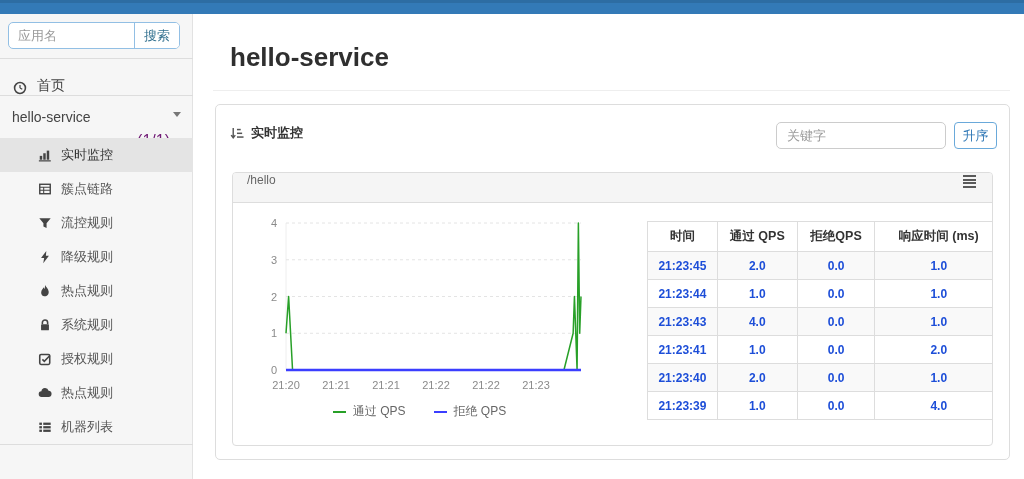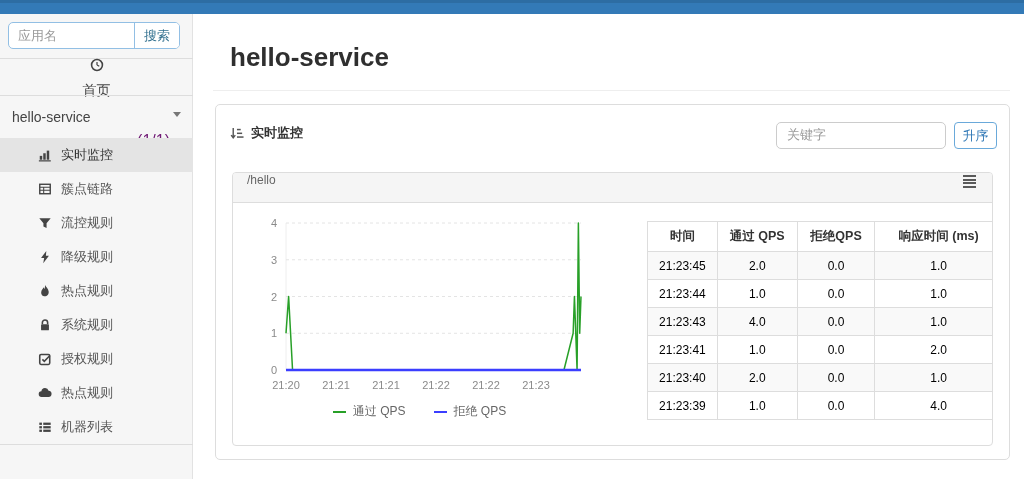--- a/index.html
+++ b/index.html
@@ -16,21 +16,21 @@
     background:#f6f6f6; border-right:1px solid #e2e2e2; }
   .search-group { position:absolute; left:8px; top:8px; width:172px; height:27px;
     display:flex; background:#fff; border:1px solid #92bfe4; border-radius:5px; overflow:hidden; }
   .search-input { flex:1; min-width:0; border:none; outline:none; background:transparent;
     padding:0 9px; font-size:13px; color:#555; font-family:Liberation Serif, serif; }
   .search-input::placeholder { color:#9a9a9a; }
   .search-btn { width:45px; border:none; border-left:1px solid #92bfe4; background:#fff;
     color:#31708f; font-size:13px; cursor:pointer; font-family:inherit; }
   .side-divider { position:absolute; left:0; width:193px; border-top:1px solid #ddd; }
   .home-row { position:absolute; left:0; top:44px; width:193px; height:37px;
-    display:flex; align-items:center; gap:10px; padding:0 13px; font-size:14px; color:#444; cursor:pointer;flex-direction:column; }
+    display:flex; align-items:flex-end; gap:10px; padding:0 13px; font-size:14px; color:#444; cursor:pointer; }
   .app-row { position:absolute; left:0; top:81px; width:193px; height:43px;
     display:flex; align-items:center; padding:0 12px; font-size:14px; color:#444; cursor:pointer; }
   .app-name { flex:1; }
   .app-badge { font-size:16px; color:#701a75;margin-top:48px; }
   .caret-down { width:0; height:0; border-left:4px solid transparent; border-right:4px solid transparent;
     border-top:5px solid #777; margin-left:3px; margin-top:-4px; }
   .side-menu { position:absolute; left:0; top:124px; width:193px; margin:0; padding:0; list-style:none; }
   .menu-item { height:34px; display:flex; align-items:center; gap:9px; padding-left:38px;
     font-size:13px; color:#555; cursor:pointer; }
   .menu-item.active { background:#e4e4e4; color:#333; }
@@ -39,21 +39,21 @@
   
   .page-title { position:absolute; left:230px; top:42px; font-size:26px; font-weight:bold; color:#2f2f2f; }
   .title-hr { position:absolute; left:213px; top:90px; width:797px; border-top:1px solid #eee; }
   .panel { position:absolute; left:215px; top:104px; width:795px; height:356px;
     background:#fff; border:1px solid #ddd; border-radius:5px; }
   .panel-heading { position:absolute; left:13px; top:19px; display:flex; align-items:center; gap:7px; }
   .panel-heading .icon { width:15px; height:15px; }
   .panel-title { font-size:13px; font-weight:bold; color:#333; }
   .keyword-input { position:absolute; left:560px; top:17px; width:170px; height:27px;
     border:1px solid #ccc; border-radius:5px; padding:0 10px; font-size:13px; color:#7f1d1d;
-    outline:none; font-family:Liberation Mono, monospace; }
+    outline:none; font-family:Liberation Sans, sans-serif; }
   .keyword-input::placeholder { color:#9a9a9a; }
   .sort-btn { position:absolute; left:738px; top:17px; width:43px; height:27px;
     background:#fff; border:1px solid #6aa9da; border-radius:4px; color:#337ab7;
     font-size:13px; cursor:pointer; font-family:inherit; }
   .res-card { position:absolute; left:16px; top:67px; width:761px; height:274px;
     border:1px solid #ddd; border-radius:4px; background:#fff; overflow:hidden; }
   .res-header { height:30px; background:#f5f5f5; border-bottom:1px solid #ddd;
     display:flex; justify-content:space-between; padding:0 14px; }
   .res-name { font-size:12px; color:#666; }
   .hamburger { display:inline-flex; flex-direction:column; gap:1.5px; cursor:pointer; padding:2px; }
@@ -61,21 +61,21 @@
   .res-body { position:relative; width:100%; height:243px; }
   .chart-svg { position:absolute; left:14px; top:14px; }
   .legend { position:absolute; left:14px; top:200px; width:345px; display:flex;
     justify-content:center; gap:28px; font-size:12px; color:#666; align-items:center; }
   .legend-item { display:flex; align-items:center; gap:7px; }
   .legend-dash { width:13px; height:2px; display:inline-block; }
   .qps-table { position:absolute; left:414px; top:18px; width:356px; border-collapse:collapse;
     font-size:12px; color:#555; text-align:center; background:#fff; }
   .qps-table th, .qps-table td { border:1px solid #ddd; padding:0; }
   .qps-table th { height:30px; font-weight:bold; color:#333; font-size:12.5px; }
-  .qps-table td { height:28px; color:#000000; }
+  .qps-table td { height:28px; color:#1d4ed8;font-weight:bold; }
   .qps-table tbody tr:nth-child(odd) td { background:#f9f9f9; }
 </style>
 </head>
 <body>
 
 <div class="navbar"></div>
 
 <div class="sidebar">
   <div class="search-group">
     <input class="search-input" placeholder="应用名" style="">

